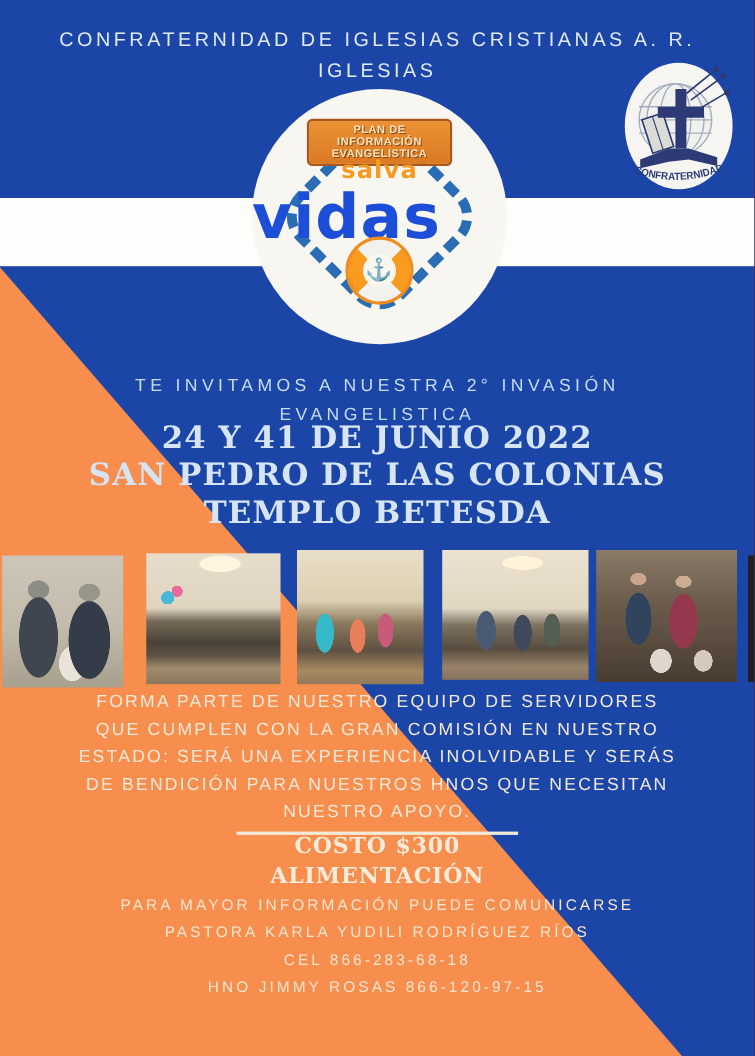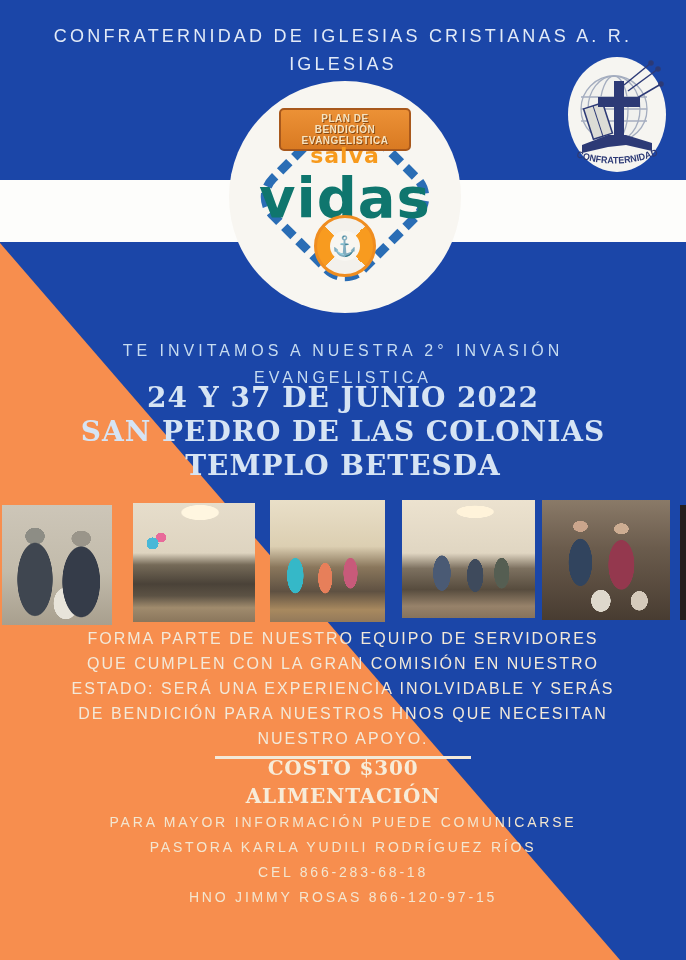--- a/index.html
+++ b/index.html
@@ -33,22 +33,22 @@
     border:2px solid #a8581c;border-radius:5px;padding:3px 2px;text-align:center;
     font-weight:700;font-size:10px;line-height:11px;letter-spacing:.5px;
     color:#f6e3c0;text-shadow:1px 1px 0 #8a4a12;
   }
   .salva{
     position:absolute;top:62px;left:0;width:100%;text-align:center;
     font-family:"DejaVu Sans",sans-serif;font-weight:800;font-size:22px;color:#f79a1d;
     letter-spacing:1px;
   }
   .vidas{
-    position:absolute;top:84px;left:0;width:100%;text-align:center;
-    font-family:"DejaVu Sans",sans-serif;font-weight:800;font-size:56px;color:#0f766e;
+    position:absolute;top:84px;left:0;width:100%;
+    font-family:"DejaVu Sans",sans-serif;font-weight:800;font-size:56px;color:#1d4ed8;
     letter-spacing:1px;
   }
   .lifebuoy{
     position:absolute;left:50%;top:134px;transform:translateX(-50%);
     width:56px;height:56px;border-radius:50%;
     background:conic-gradient(from 45deg,#f89b1f 0 90deg,#f3f1ec 0 180deg,#f89b1f 0 270deg,#f3f1ec 0 360deg);
     border:3px solid #ef8d20;display:flex;align-items:center;justify-content:center;
   }
   .lifebuoy .hole{
     width:30px;height:30px;border-radius:50%;background:#f8f6f1;
@@ -134,21 +134,21 @@
     <div>CONFRATERNIDAD DE IGLESIAS  CRISTIANAS A. R.</div>
     <div>IGLESIAS</div>
   </div>
 
   <div class="badge">
     <svg class="rope" viewBox="0 0 232 232" width="232" height="232">
       <rect x="52" y="52" width="128" height="128" rx="26" fill="none" stroke="#2a6db5" stroke-width="9" stroke-dasharray="13 7" transform="rotate(45 116 116)"></rect>
     </svg>
     <div class="sign">
       <div>PLAN DE</div>
-      <div>BENDICIÓN</div>
+      <div>INFORMACIÓN</div>
       <div>EVANGELISTICA</div>
     </div>
     <div class="salva">salva</div>
     <div class="vidas">vidas</div>
     <div class="lifebuoy">
       <div class="hole">⚓</div>
     </div>
   </div>
 
   <div class="org-logo">
@@ -189,21 +189,21 @@
       </text>
     </svg>
   </div>
 
   <div class="invite">
     <div>TE INVITAMOS A NUESTRA 2° INVASIÓN</div>
     <div>EVANGELISTICA</div>
   </div>
 
   <div class="event">
-    <div>24 Y 37 DE JUNIO 2022</div>
+    <div>24 Y 41 DE JUNIO 2022</div>
     <div>SAN PEDRO DE LAS COLONIAS</div>
     <div>TEMPLO BETESDA</div>
   </div>
 
   <div class="photo p1"></div>
   <div class="photo p2"></div>
   <div class="photo p3"></div>
   <div class="photo p4"></div>
   <div class="photo p5"></div>
   <div class="photo p6"></div>

